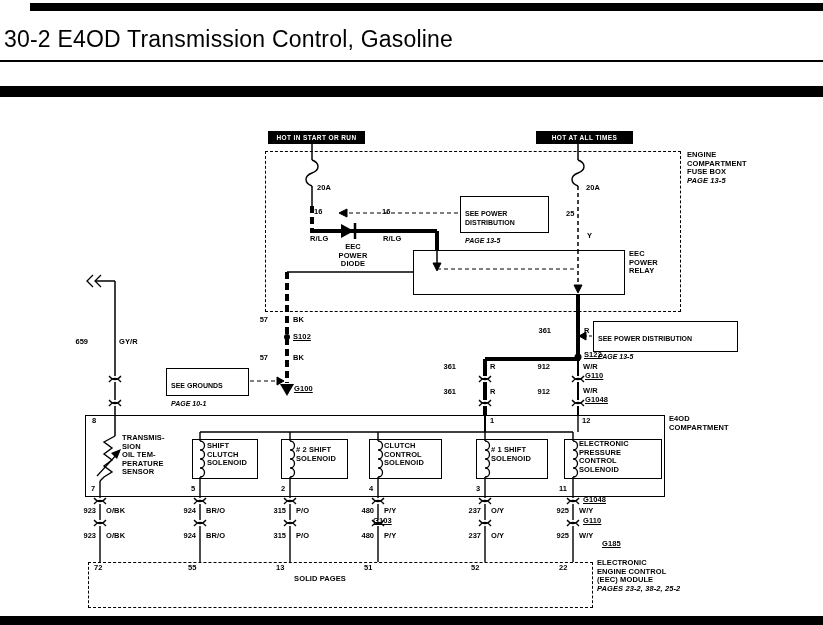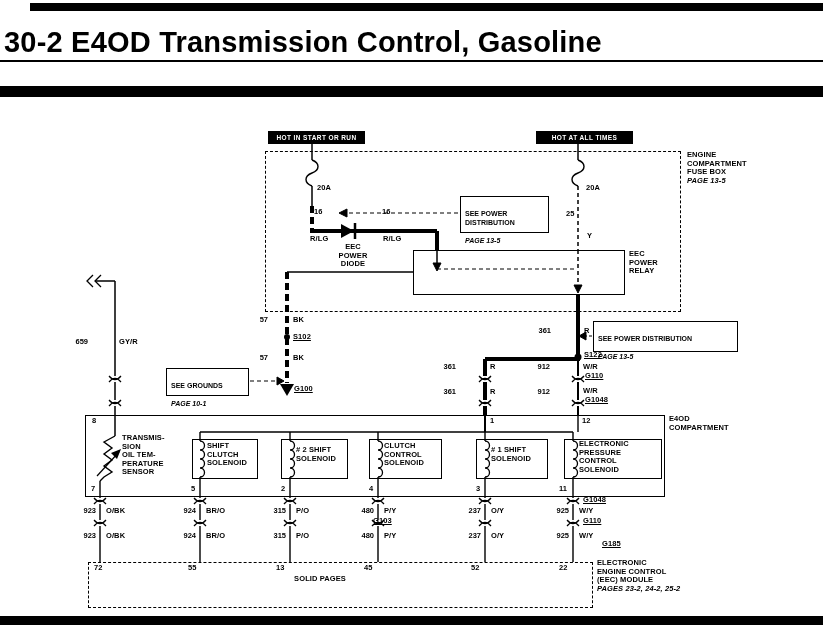--- a/index.html
+++ b/index.html
@@ -1,20 +1,20 @@
 <!DOCTYPE html>
 <html><head>
 <meta charset="utf-8">
 <style>
   *{margin:0;padding:0;box-sizing:border-box}
   html,body{background:#fff}
   #stage{position:relative;width:823px;height:625px;background:#fff;overflow:hidden;
          font-family:"Liberation Sans",sans-serif;color:#000}
   .bar{position:absolute;background:#000}
-  #title{position:absolute;left:4px;top:26px;font-size:29px;font-weight:700;letter-spacing:.2px;white-space:nowrap}
+  #title{position:absolute;left:4px;top:26px;font-size:23px;font-weight:400;letter-spacing:.2px;white-space:nowrap}
   svg{position:absolute;left:0;top:0}
   .l{position:absolute;font:bold 7.5px/8.5px "Liberation Sans",sans-serif;white-space:pre-line;letter-spacing:.1px}
   .i{font-style:italic}
   .u{text-decoration:underline}
   .c{text-align:center}
   .num{position:absolute;font:bold 7.5px/8.5px "Liberation Sans",sans-serif;width:20px;text-align:right}
   .box{position:absolute;border:1px solid #000;background:transparent}
   .dashedbox{position:absolute;border:1px dashed #000;background:transparent}
   .banner{position:absolute;background:#000;color:#fff;font:bold 6.5px/13px "Liberation Sans",sans-serif;
           text-align:center;letter-spacing:.4px}
@@ -282,22 +282,22 @@
   <span class="l" style="left:491px;top:532px">O/Y</span>
   <span class="num" style="left:549px;top:532px">925</span>
   <span class="l" style="left:579px;top:532px">W/Y</span>
 
   <span class="l u" style="left:602px;top:540px">G185</span>
 
   <div class="dashedbox" style="left:88px;top:562px;width:505px;height:46px"></div>
   <span class="l" style="left:94px;top:564px">72</span>
   <span class="l" style="left:188px;top:564px">55</span>
   <span class="l" style="left:276px;top:564px">13</span>
-  <span class="l" style="left:364px;top:564px">45</span>
+  <span class="l" style="left:364px;top:564px">51</span>
   <span class="l" style="left:471px;top:564px">52</span>
   <span class="l" style="left:559px;top:564px">22</span>
   <span class="l c" style="left:255px;top:575px;width:130px">SOLID PAGES</span>
   <span class="l" style="left:597px;top:559px">ELECTRONIC
 ENGINE CONTROL
 (EEC) MODULE</span>
-  <span class="l i" style="left:597px;top:585px">PAGES 23-2, 24-2, 25-2</span>
+  <span class="l i" style="left:597px;top:585px">PAGES 23-2, 38-2, 25-2</span>
 
 </div>
 
 </body></html>

